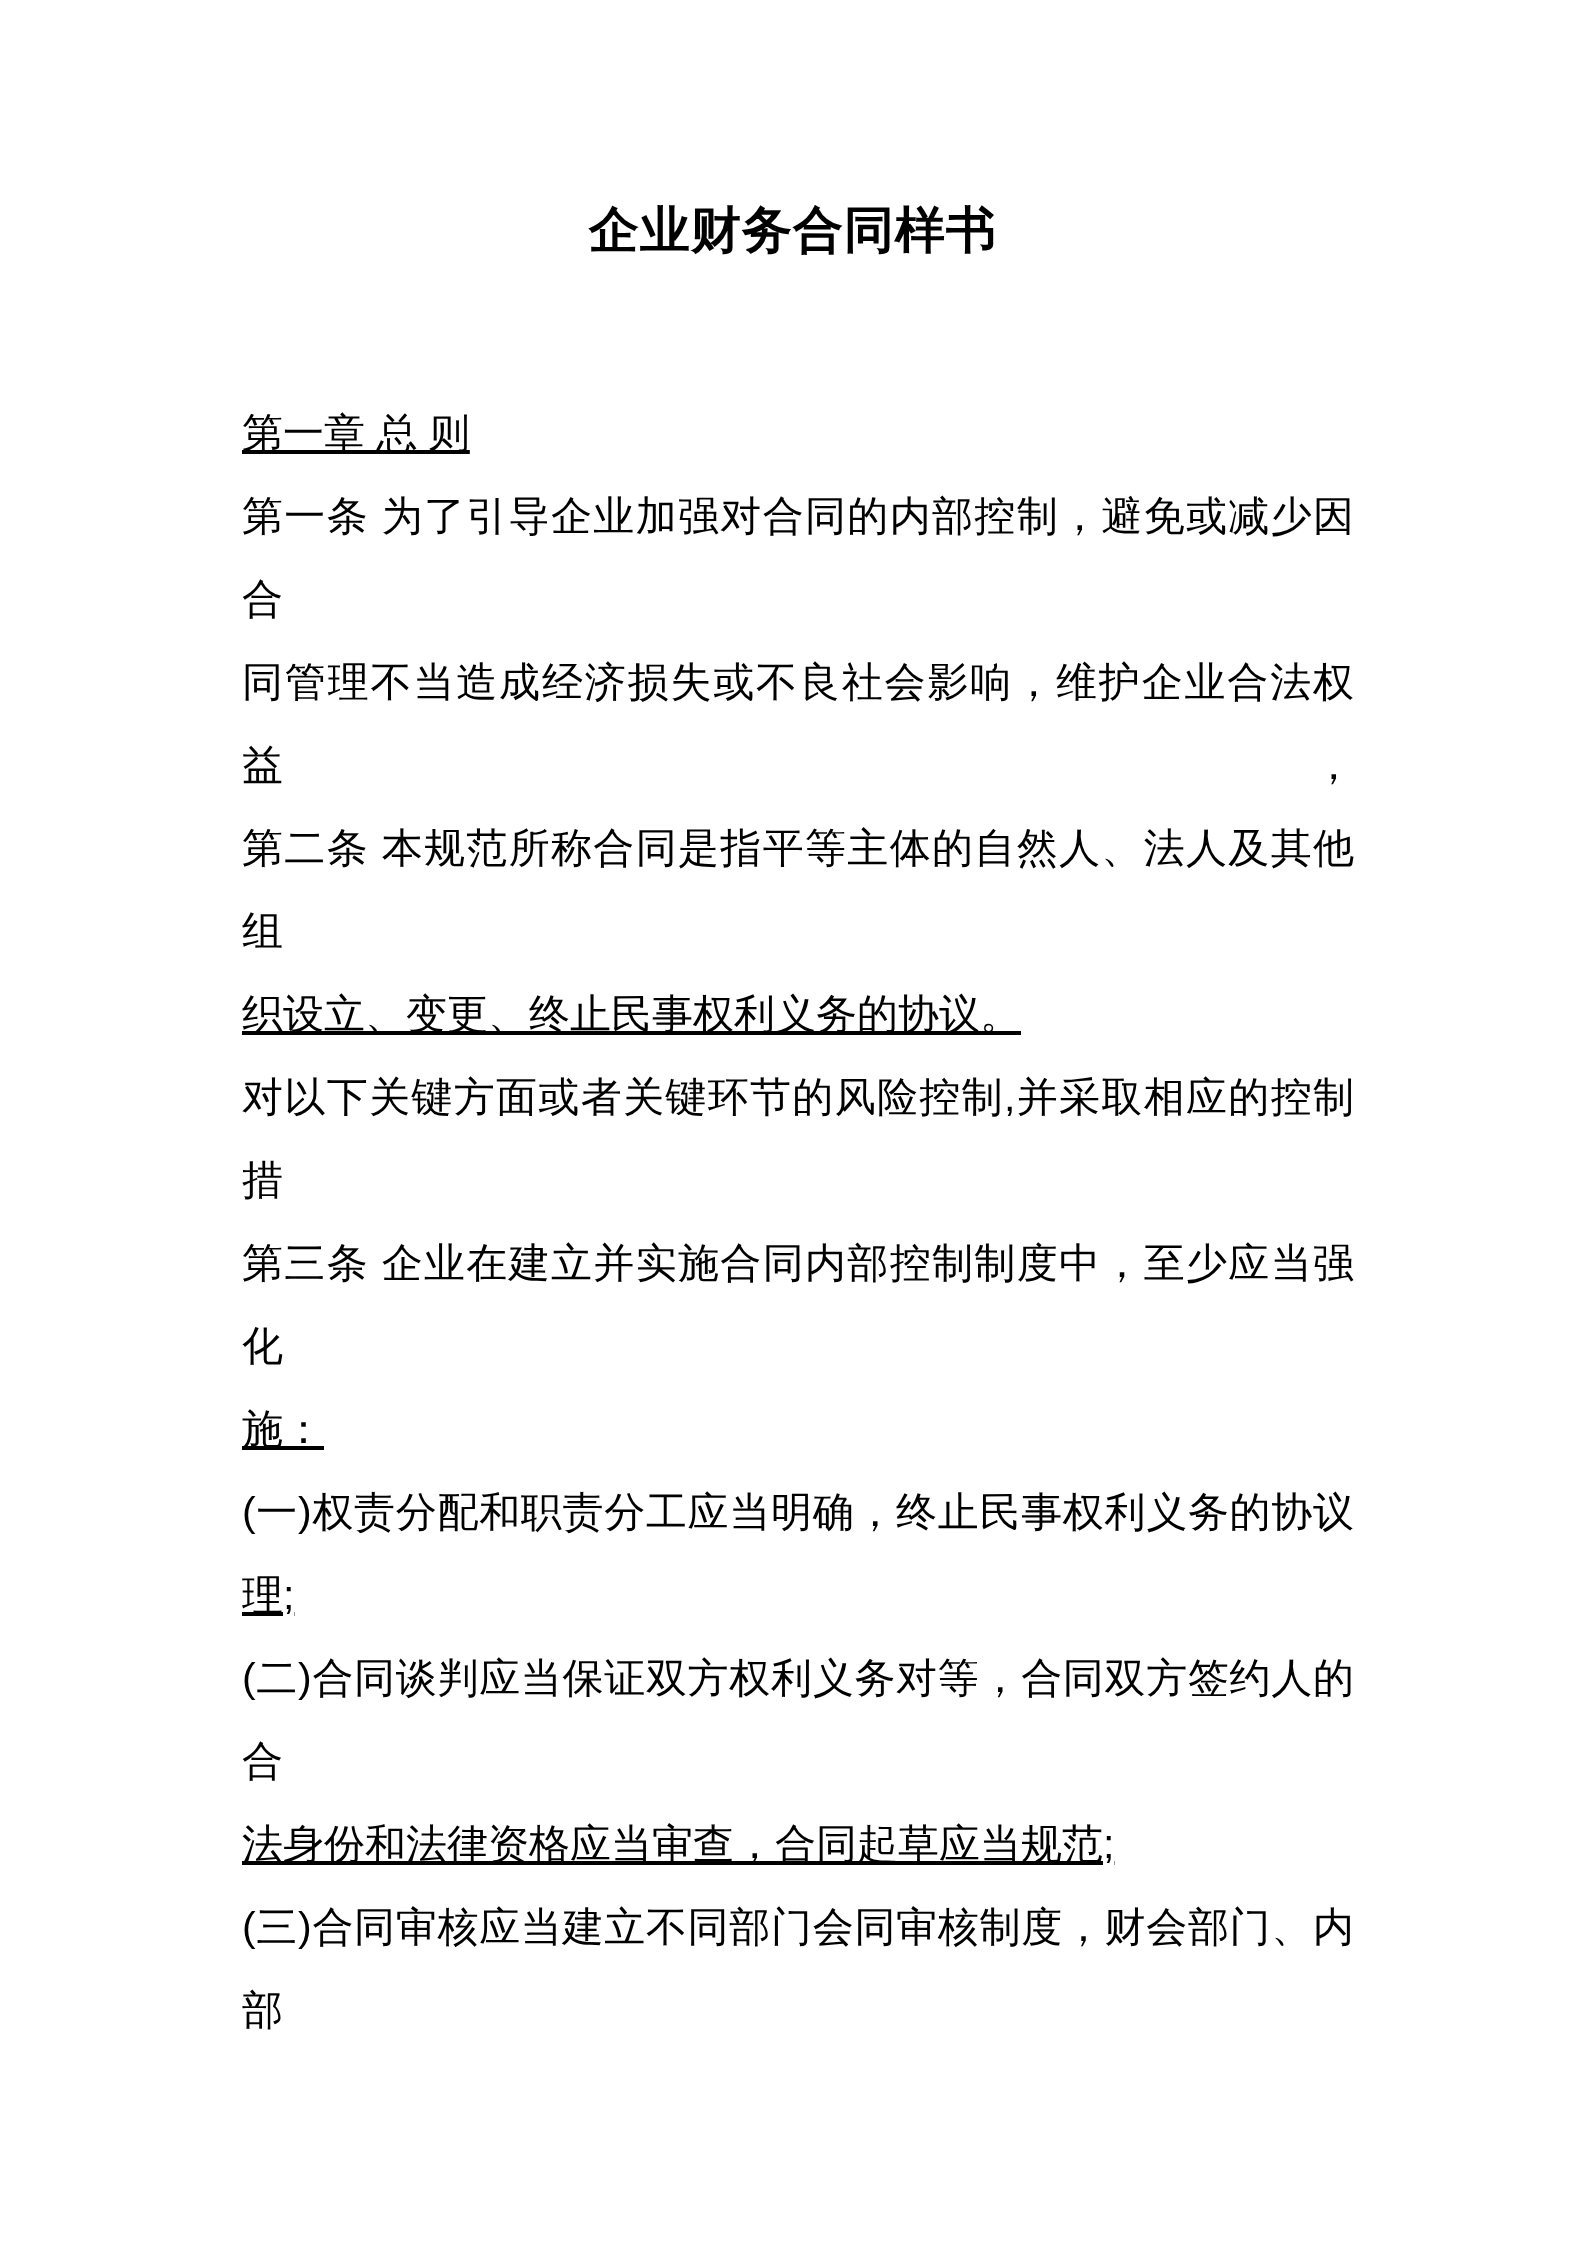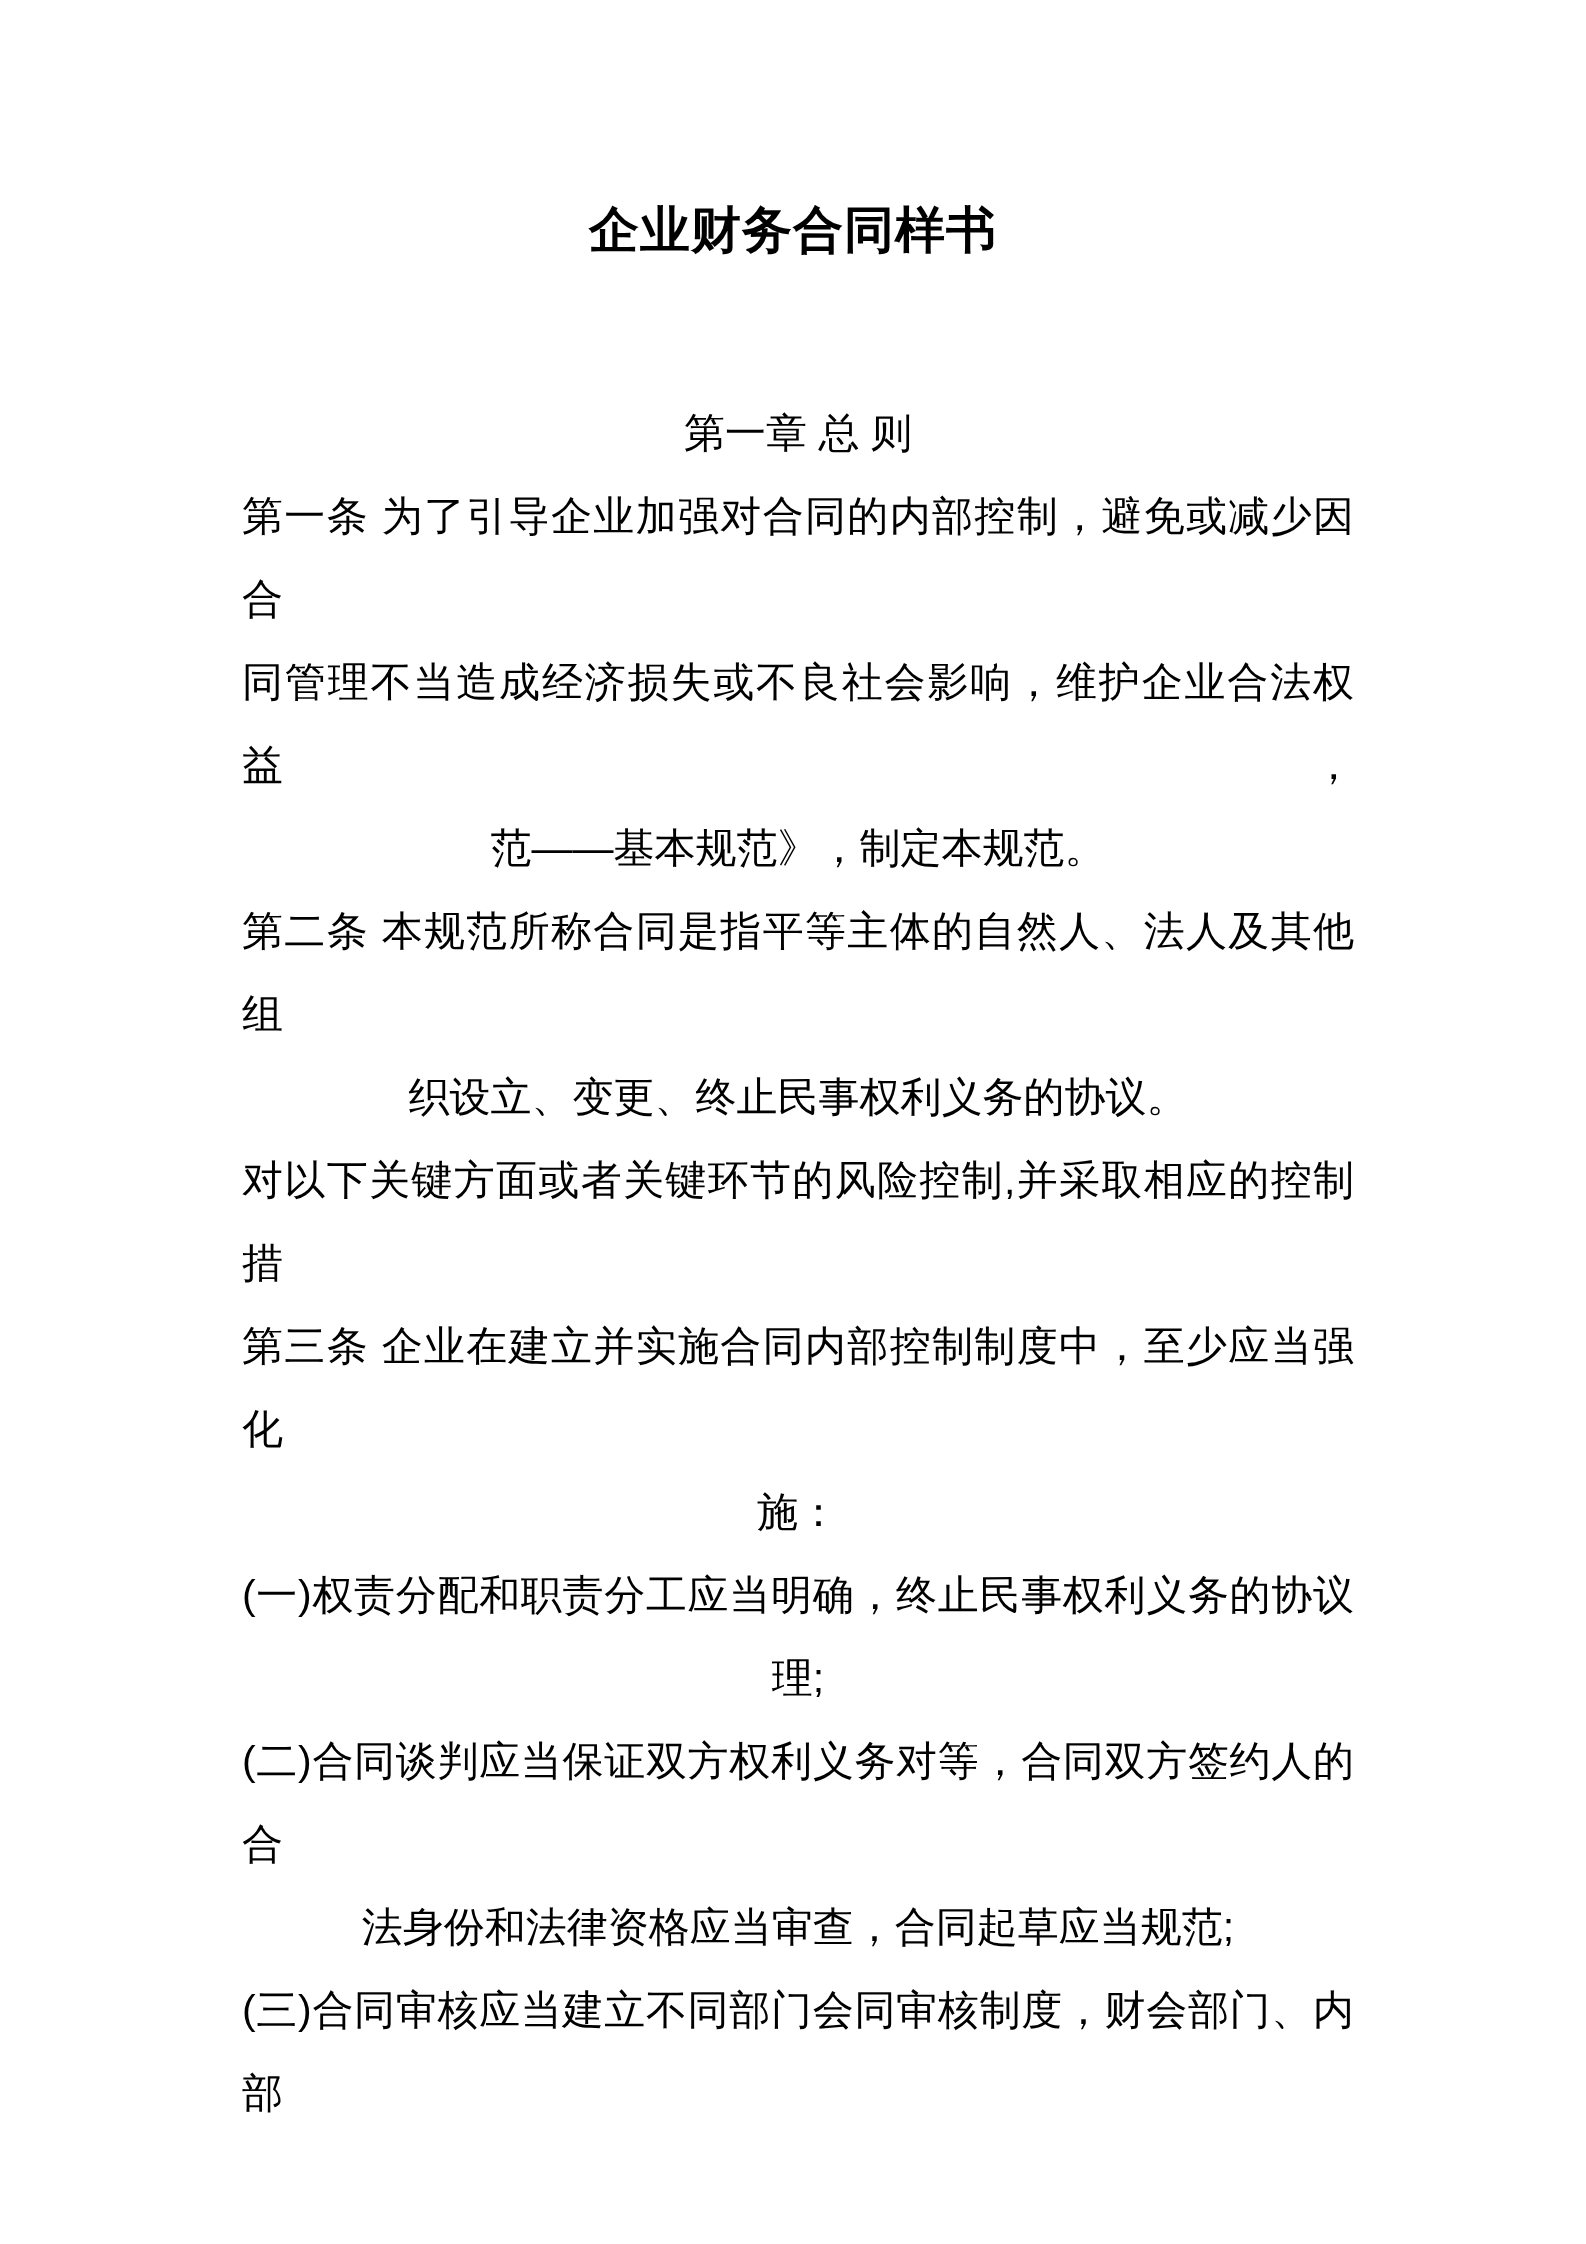--- a/index.html
+++ b/index.html
@@ -33,34 +33,34 @@
     font-weight: 400;
   }
   
   .line.j {
     text-align: justify;
     text-align-last: justify;
     text-justify: inter-character;
   }
   
   .line.e {
-    text-align: center;
+    text-align: left;
+    text-decoration: underline;
   }
 </style>
 </head>
 <body>
 
 <div class="page">
   <h1 class="doc-title">企业财务合同样书</h1>
 
   <div class="doc-body">
     <div class="line e">第一章 总 则</div>
     <div class="line j">第一条 为了引导企业加强对合同的内部控制，避免或减少因合</div>
     <div class="line j">同管理不当造成经济损失或不良社会影响，维护企业合法权益，</div>
-    <div class="line e">范——基本规范》，制定本规范。</div>
     <div class="line j">第二条 本规范所称合同是指平等主体的自然人、法人及其他组</div>
     <div class="line e">织设立、变更、终止民事权利义务的协议。</div>
     <div class="line j">对以下关键方面或者关键环节的风险控制,并采取相应的控制措</div>
     <div class="line j">第三条 企业在建立并实施合同内部控制制度中，至少应当强化</div>
     <div class="line e">施：</div>
     <div class="line j">(一)权责分配和职责分工应当明确，终止民事权利义务的协议</div>
     <div class="line e">理;</div>
     <div class="line j">(二)合同谈判应当保证双方权利义务对等，合同双方签约人的合</div>
     <div class="line e">法身份和法律资格应当审查，合同起草应当规范;</div>
     <div class="line j">(三)合同审核应当建立不同部门会同审核制度，财会部门、内部</div>

